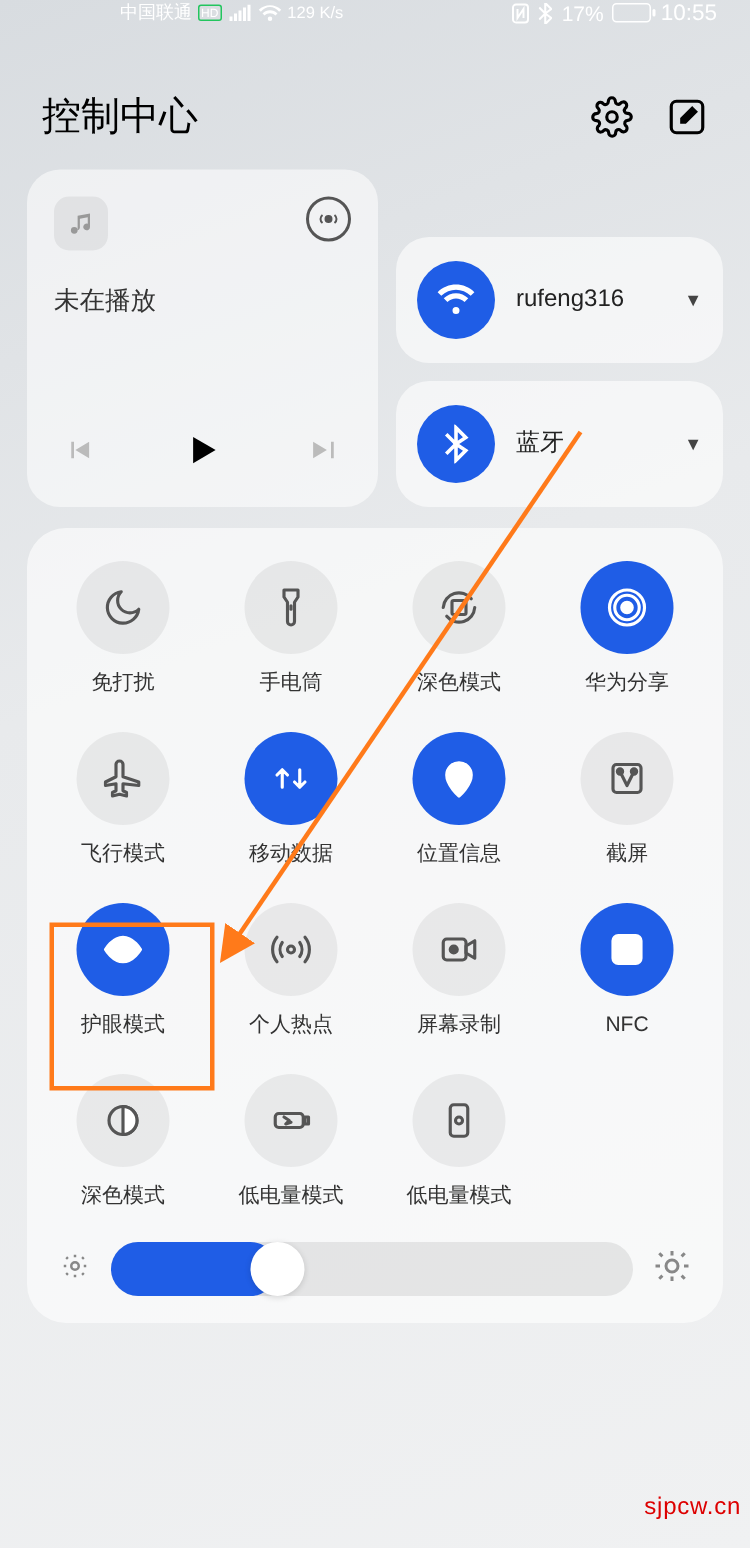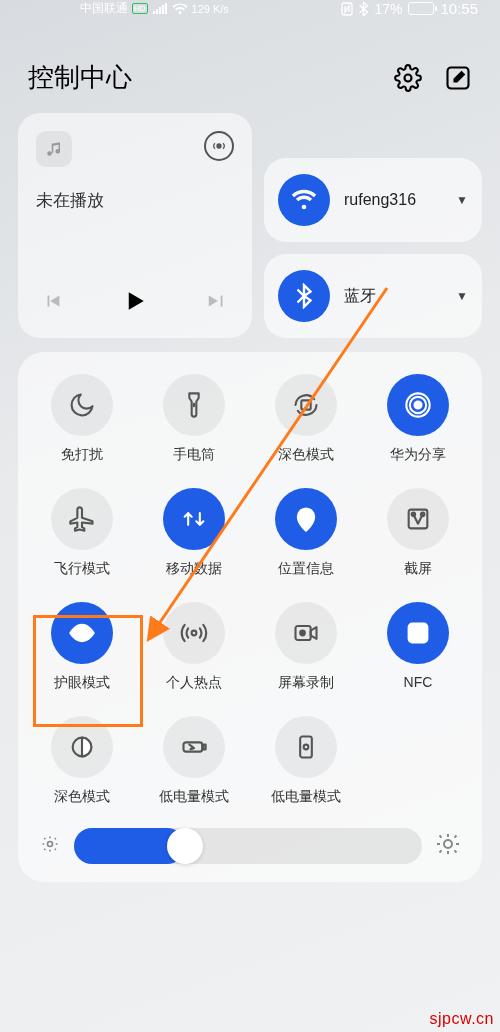--- a/index.html
+++ b/index.html
@@ -90,21 +90,21 @@
   }
   .bricon { color:#888; }
   .slider { flex:1; height:36px; border-radius:18px; background:rgba(0,0,0,0.08); position:relative; overflow:visible; }
   .slider-fill { position:absolute; left:0; top:0; bottom:0; width:32%; background:#1f5de6; border-radius:18px; }
   .slider-thumb { position:absolute; left:calc(32% - 18px); top:0; width:36px; height:36px; border-radius:50%; background:#fff; box-shadow:0 1px 4px rgba(0,0,0,0.15); }
   
   .highlight-box {
     position:absolute; border:3px solid #ff7a1a; z-index:5;
   }
   .arrow-svg { position:absolute; z-index:4; pointer-events:none; }
-  .watermark { position:absolute; right:6px; bottom:4px; font-size:16px; color:#d00; font-weight:500; letter-spacing:0.5px; }
+  .watermark { position:absolute; right:6px; bottom:18px; font-size:16px; color:#d00; font-weight:500; letter-spacing:0.5px; }
 </style>
 </head>
 <body>
 
 <div class="status-bar">
   <div class="status-left">
     <span>中国联通</span>
     <span style="border:1px solid #22c55e;border-radius:2px;font-size:8px;padding:0 1px;">HD</span>
     <svg width="16" height="12">
         <path d="M1 11h2V8H1zM4 11h2V6H4zM7 11h2V4H7zM10 11h2V2h-2zM13 11h2V0h-2z" fill="#fff"></path>

